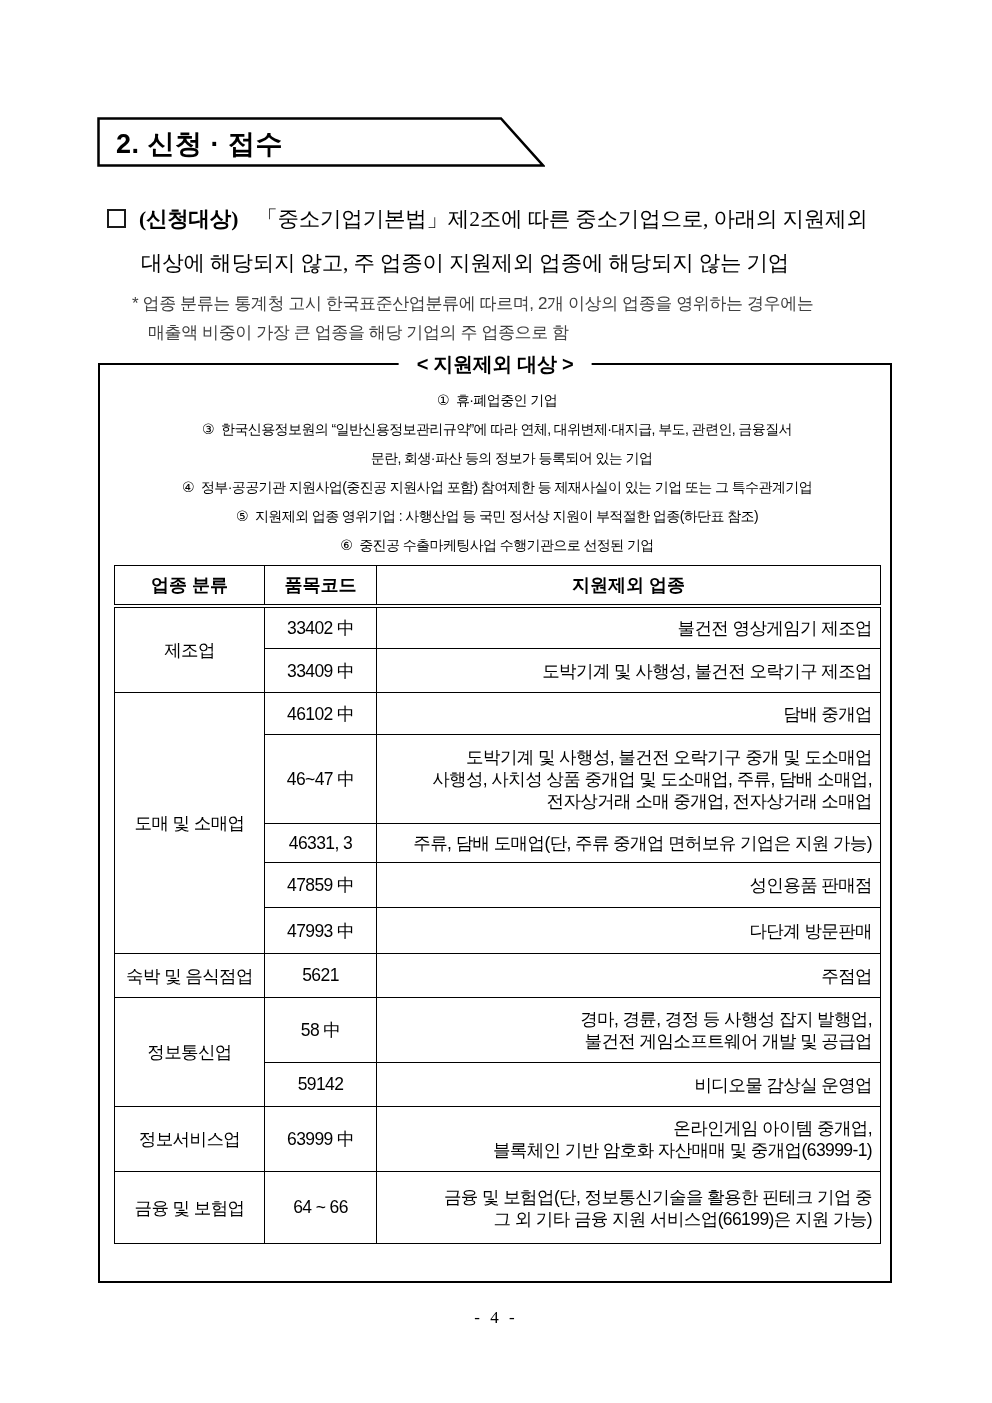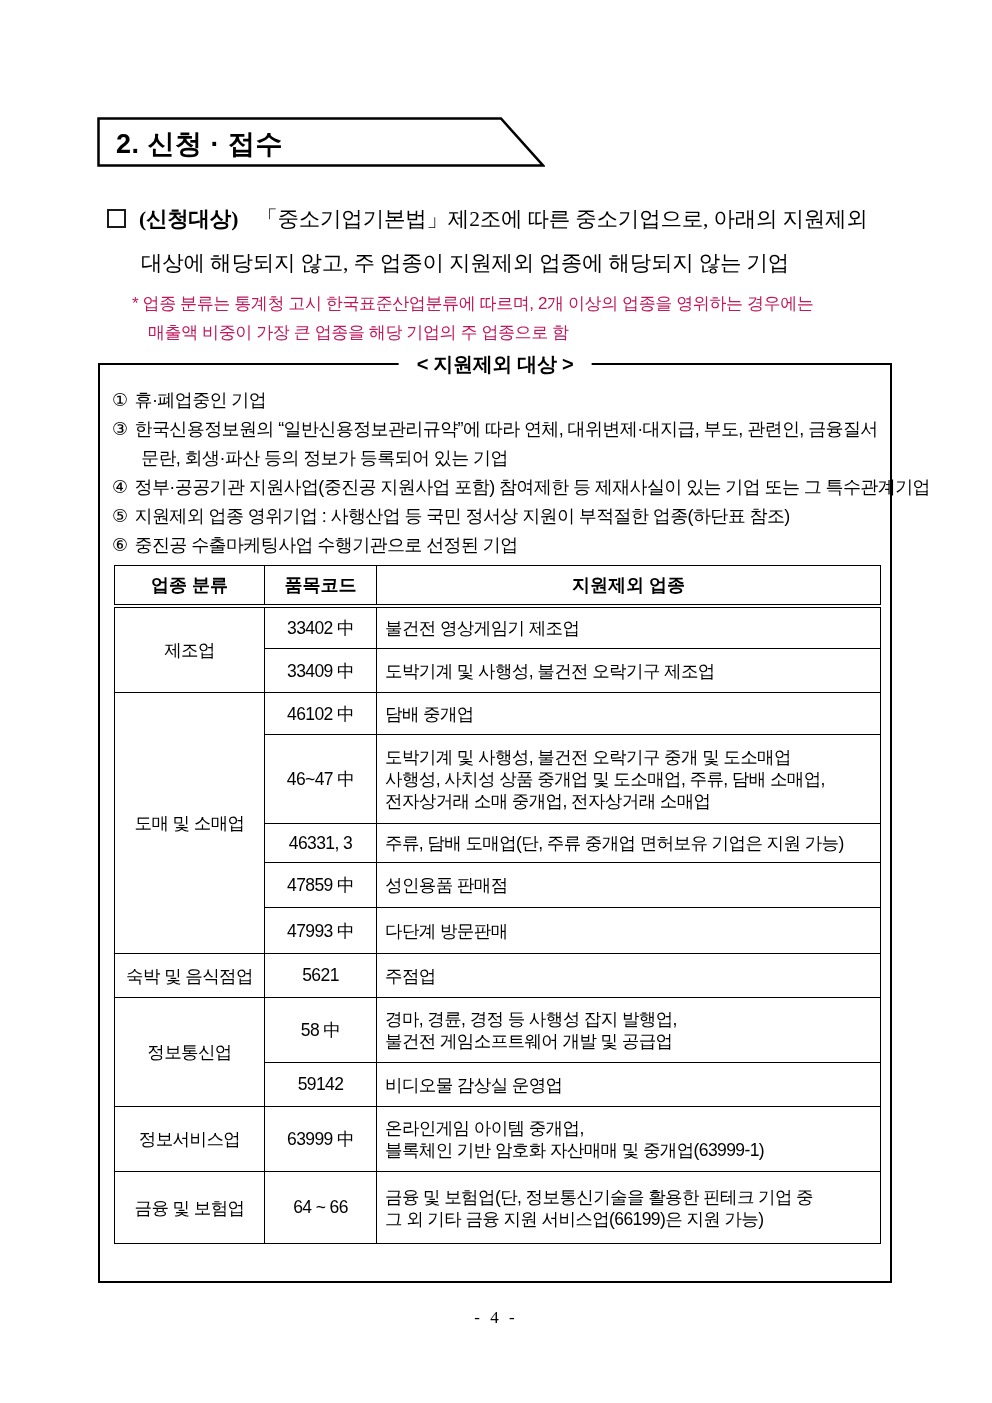--- a/index.html
+++ b/index.html
@@ -29,58 +29,58 @@
   .checkbox {
     display:inline-block; width:19px; height:19px;
     border:2px solid #1a1a1a; margin-right:13px; vertical-align:-2px;
     background:#fff;
   }
   .apply-bold { font-weight:bold; margin-right:18px;text-align:right; }
 
   
   .apply-note {
     position:absolute; left:132px; top:289px;
-    font-size:17px; line-height:29px; letter-spacing:-0.4px; color:#be185d;
+    font-size:17px; line-height:29px; letter-spacing:-0.4px; color:#404040;
   }
   .note-line { white-space:nowrap; }
   .note-line2 { padding-left:16px; }
 
   
   .exclusion-box {
     position:absolute; left:98px; top:363px; width:794px; height:920px;
     border:2px solid #000; background:#fff;
   }
   .box-title {
     position:absolute; top:-14px; left:50%; transform:translateX(-50%);
     background:#fff; padding:0 18px;
     font-size:20px; font-weight:bold; white-space:nowrap; letter-spacing:-0.3px;
   }
   .bx-items {
     padding:21px 8px 0 12px;
-    font-size:18px; line-height:29px; letter-spacing:-0.6px;
+    font-size:14px; line-height:29px; letter-spacing:-0.6px;text-align:center;
   }
   .bx-line { white-space:nowrap; }
   .bx-num { margin-right:7px; }
   .bx-cont { padding-left:29px; }
 
   
   .exclusion-table {
     border-collapse:collapse; table-layout:fixed;
     margin:5px 0 0 14px; width:766px;
     font-size:17.5px; letter-spacing:-0.6px;
   }
   .exclusion-table th, .exclusion-table td {
     border:1.5px solid #000; text-align:center; vertical-align:middle;
     padding:2px 8px; overflow:hidden;
   }
   .exclusion-table thead th {
     border-bottom:4px double #000; font-weight:bold; font-size:18px;
     letter-spacing:0;
   }
-  .exclusion-table td.desc { text-align:left; padding-left:8px; }
+  .exclusion-table td.desc { text-align:right; padding-left:8px; }
   .desc-line { white-space:nowrap; line-height:22px; }
 
   
   .page-number {
     position:absolute; top:1308px; left:0; width:100%;
     text-align:center; font-family:"Liberation Serif","DejaVu Serif",serif;
     font-size:17px; letter-spacing:3px;
   }
 </style>
 </head>

